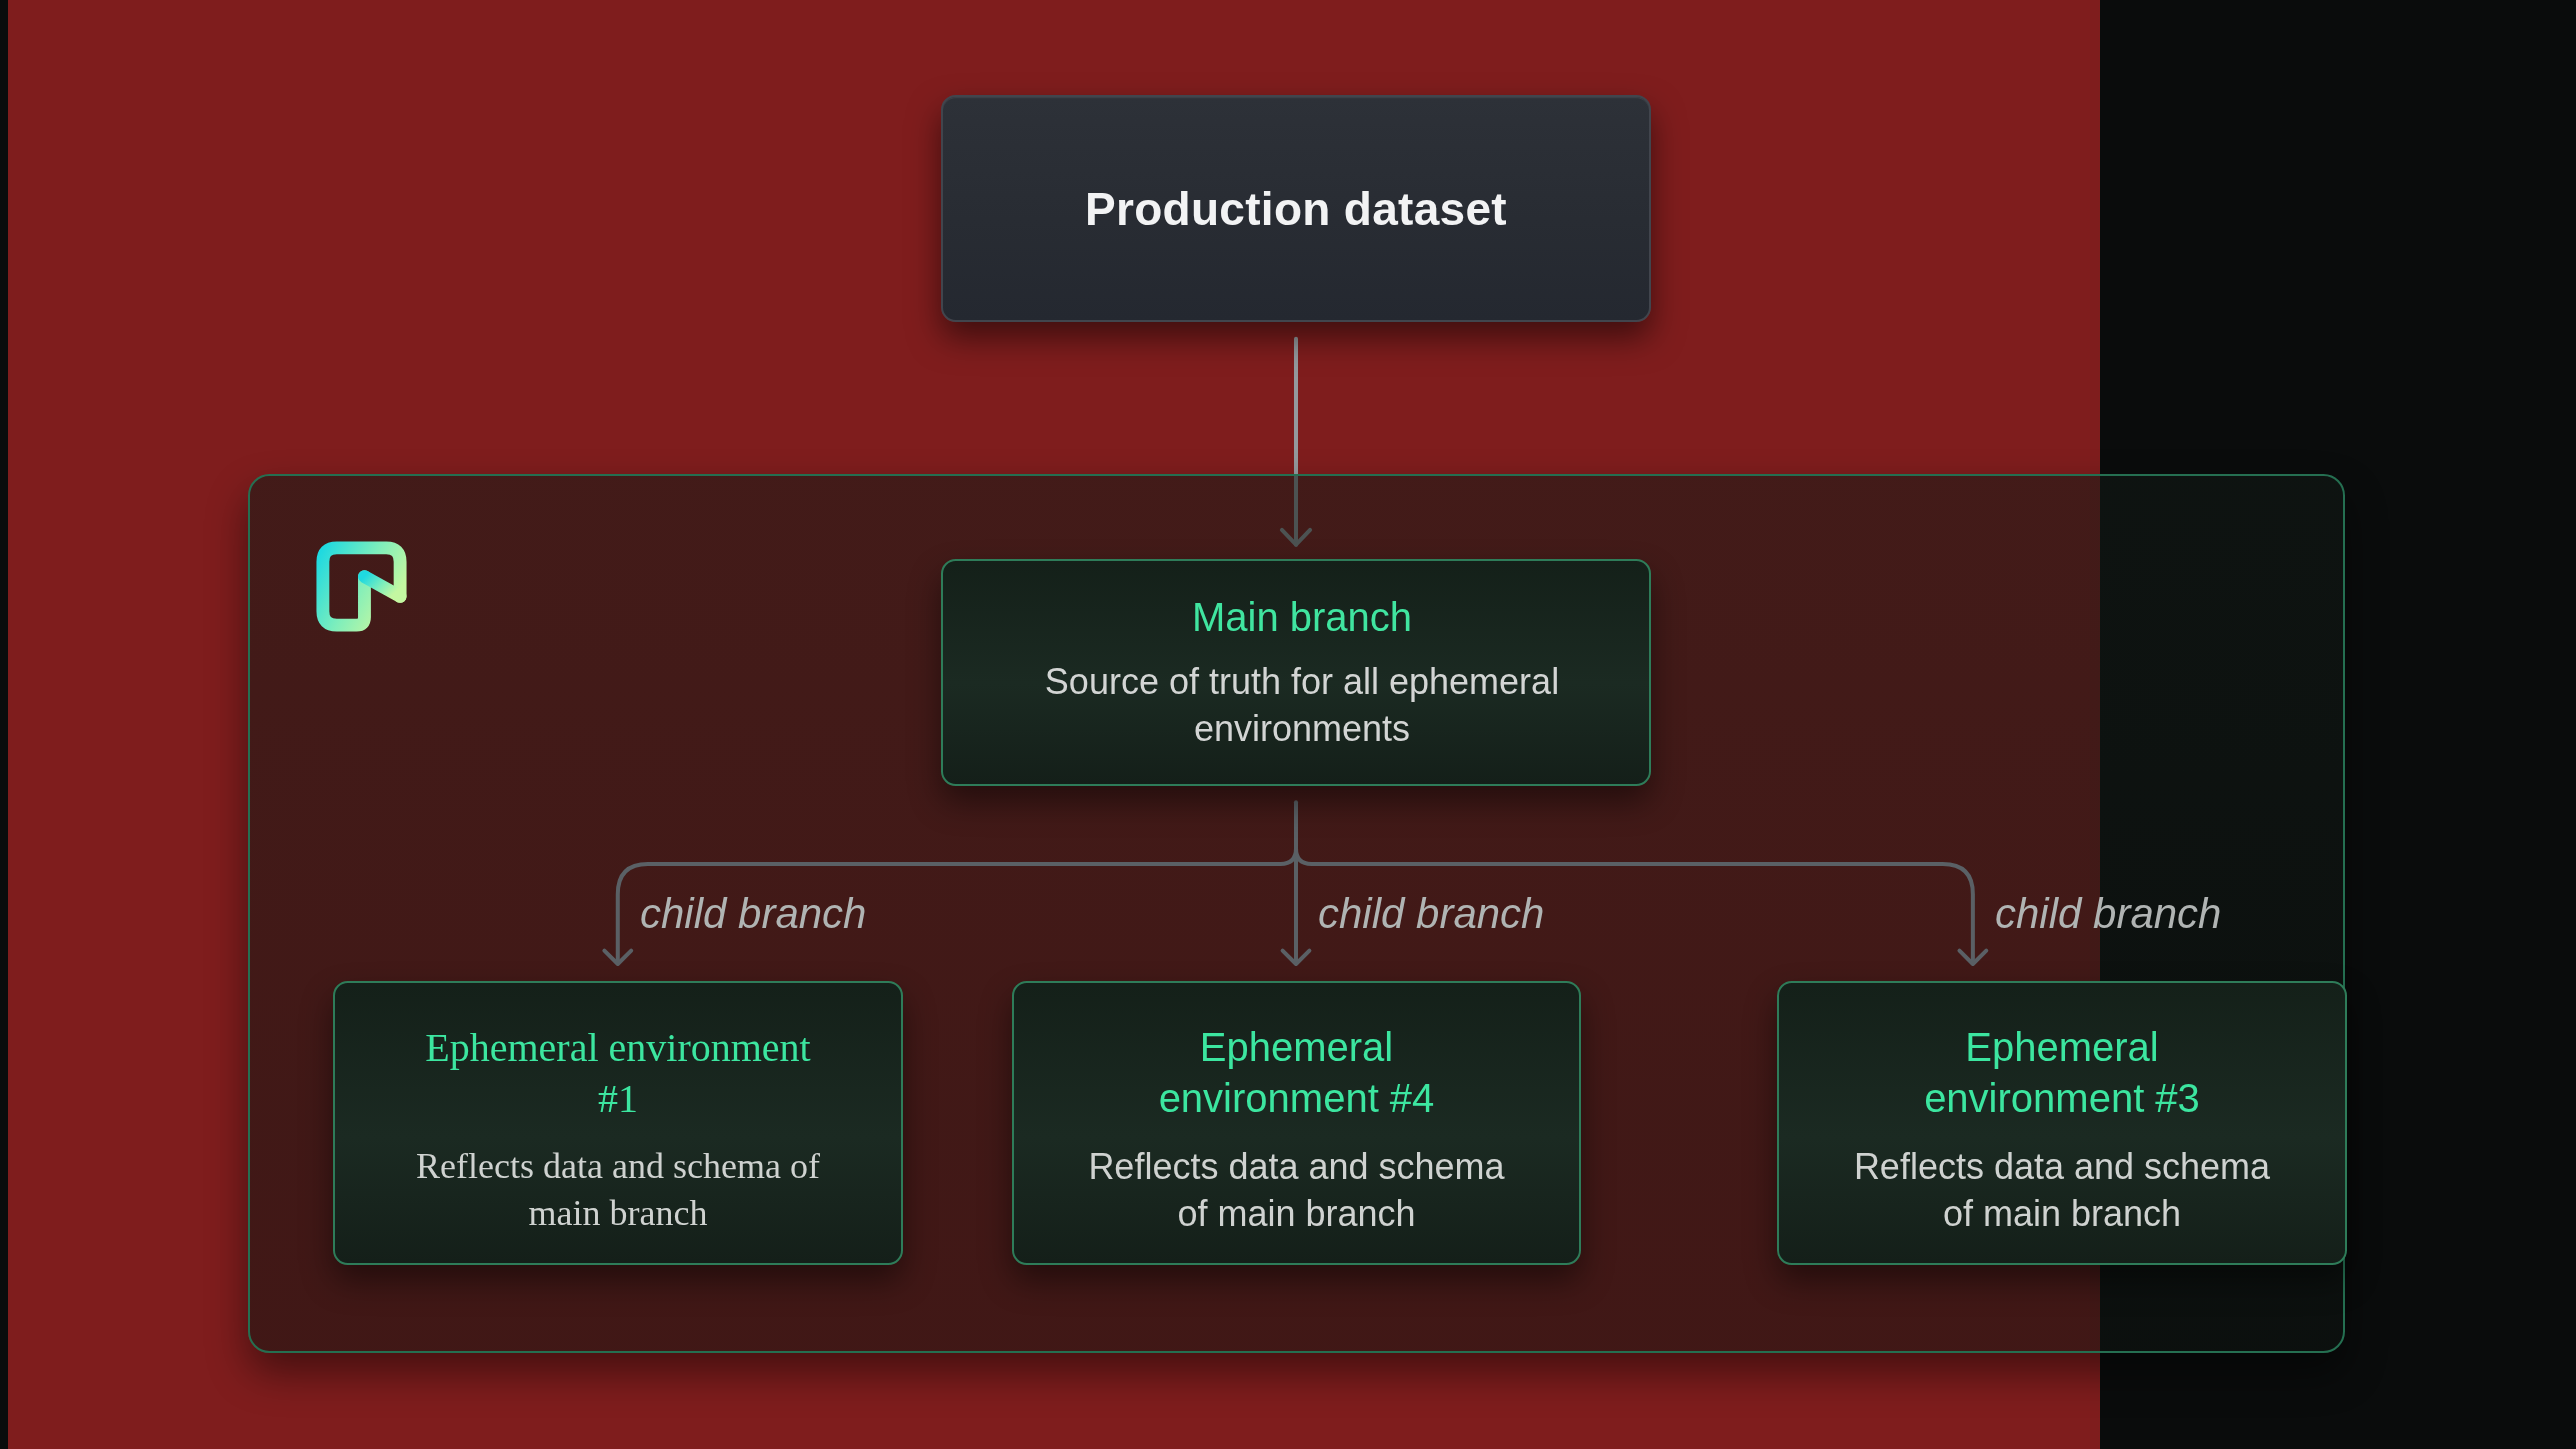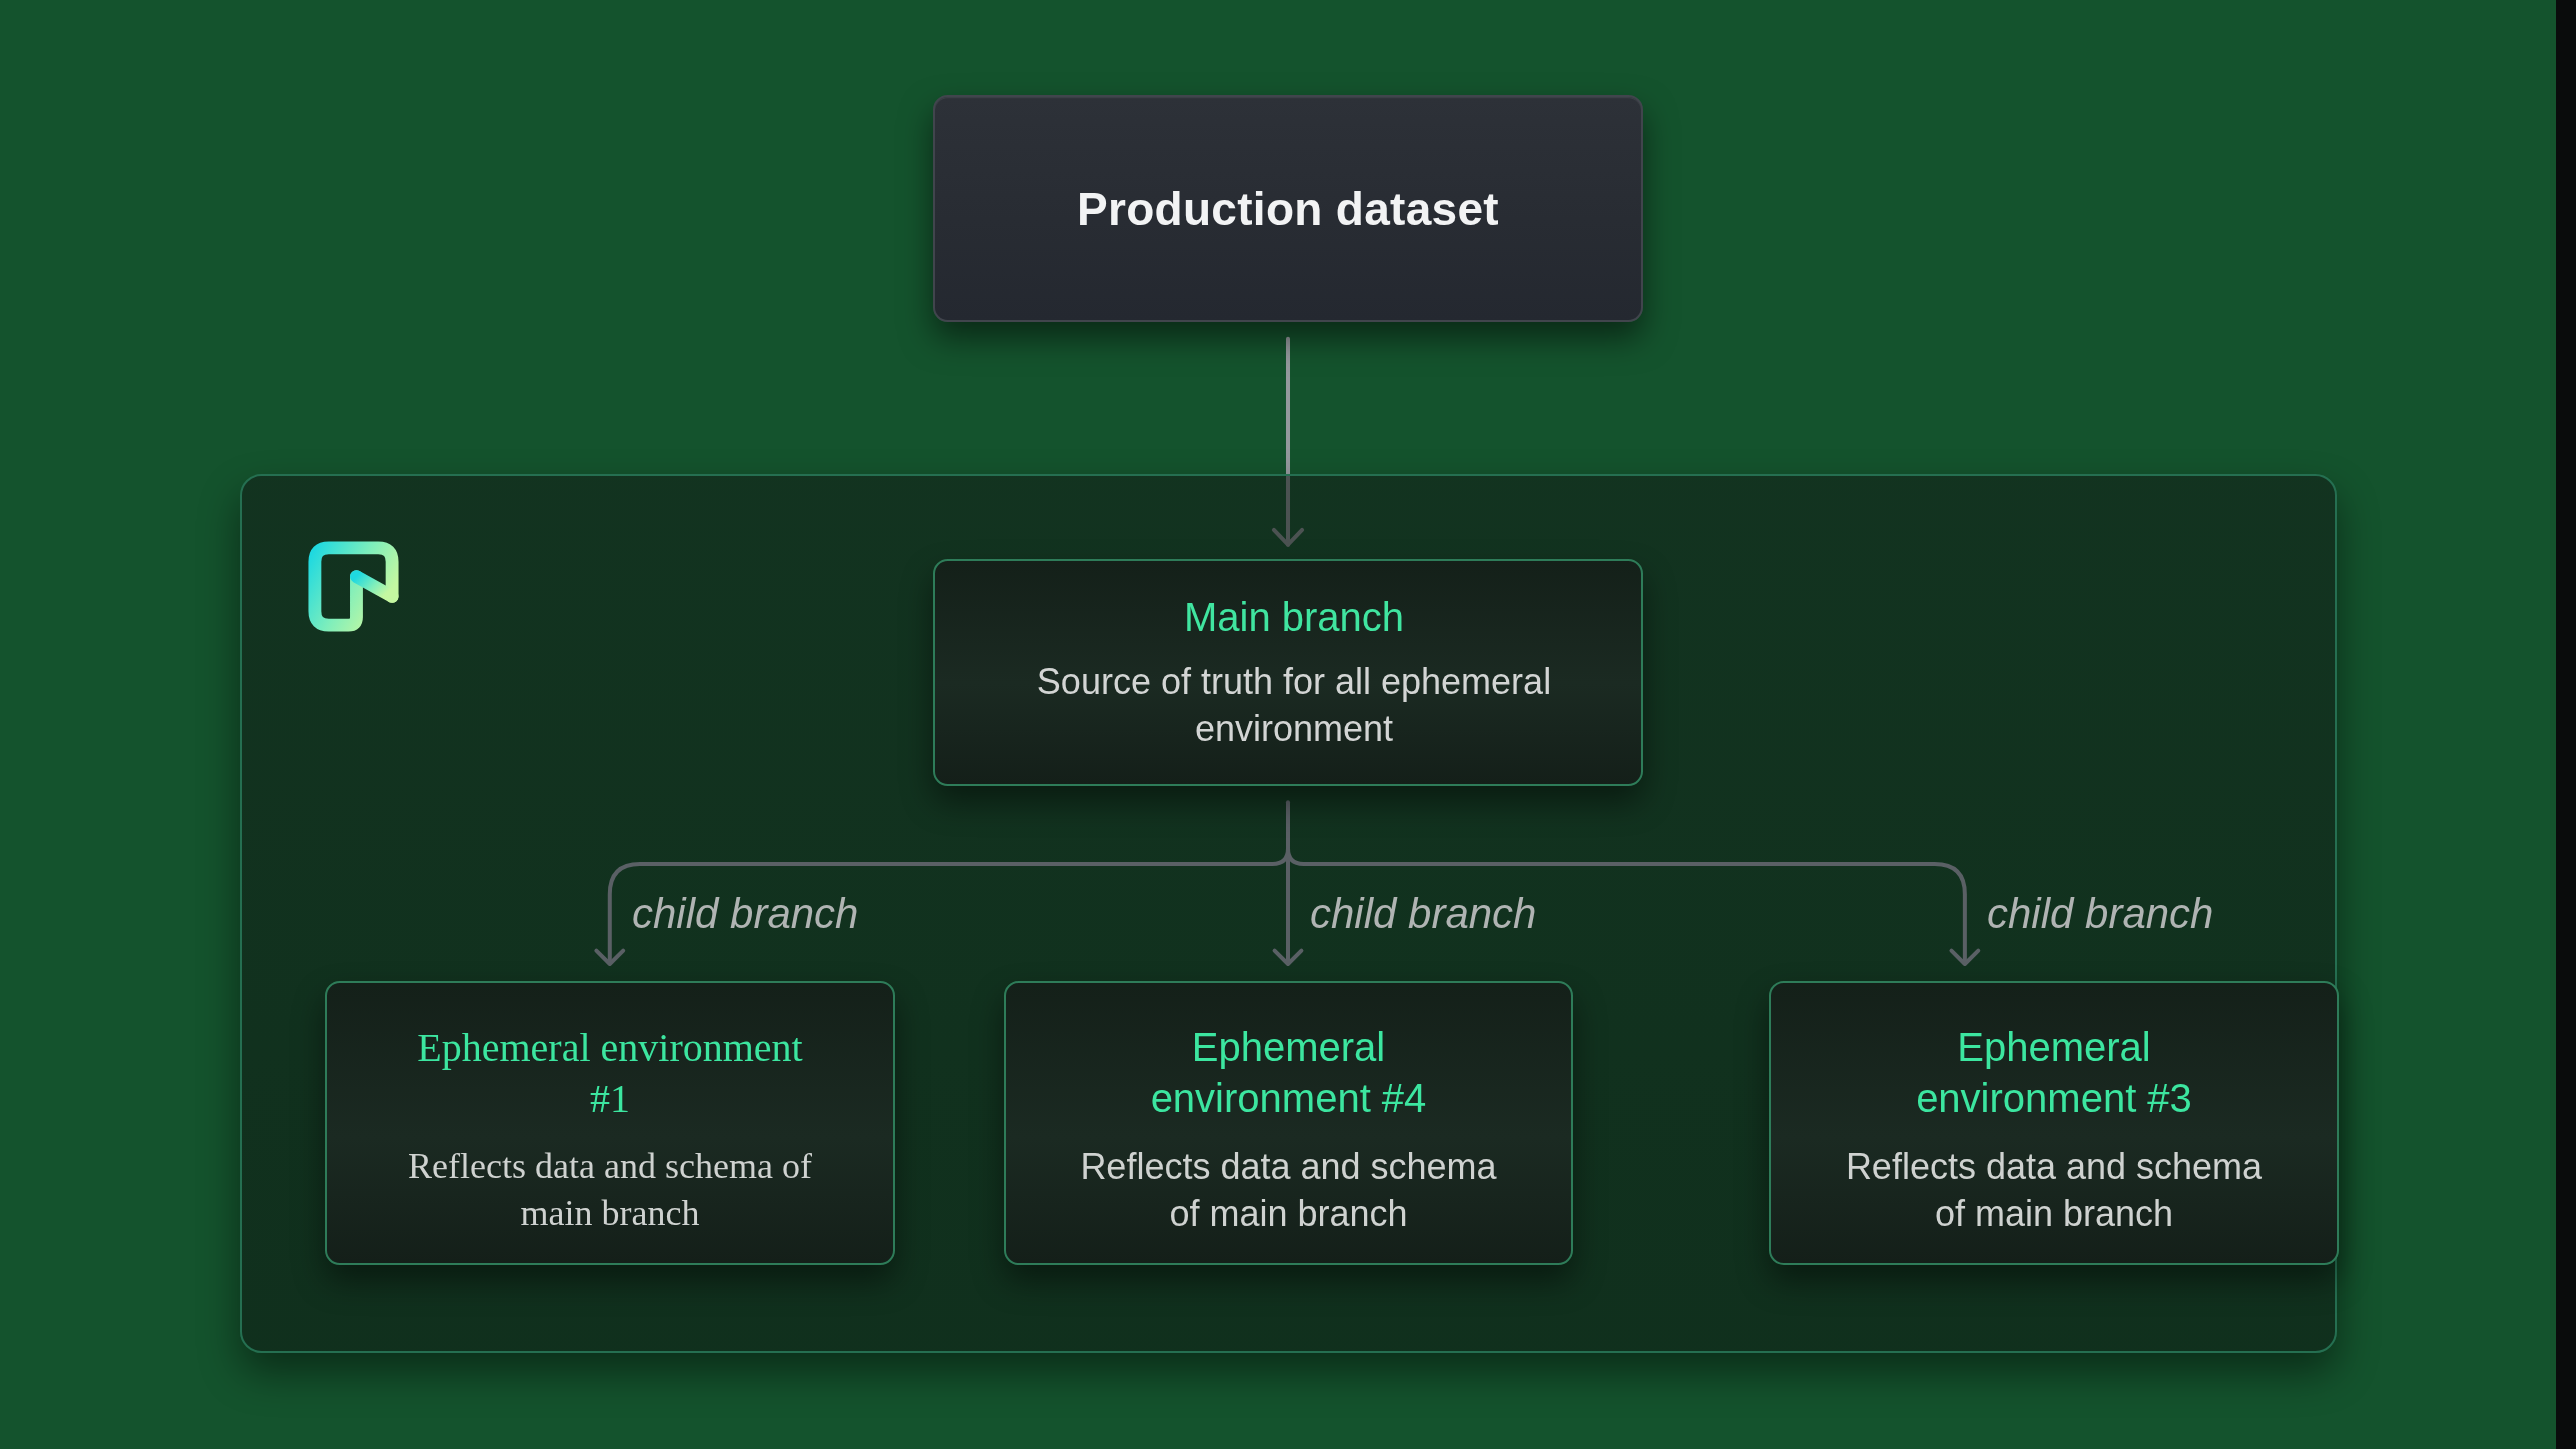--- a/index.html
+++ b/index.html
@@ -6,23 +6,24 @@
     margin: 0;
     padding: 0;
     background: #0a0c0c;
     width: 2576px;
     height: 1449px;
     overflow: hidden;
     font-family: "Liberation Sans", sans-serif;
   }
   .stage {
     position: relative;
-    width: 2556px;
+    width: 2092px;
     height: 1449px;
-    background: #14532d;
+    background: #7f1d1d;
+    margin-left: 8px;
   }
 
   
   .node {
     position: absolute;
     box-sizing: border-box;
     border-radius: 14.8px;
     text-align: center;
   }
 
@@ -169,21 +170,21 @@
       <path d="M2909 1417 L2929 1437 L2949 1417"></path>
     </g>
   </svg>
 
   <div class="node production-box">
     <div class="production-title">Production dataset</div>
   </div>
 
   <div class="node green-box main-box">
     <div class="main-title">Main branch</div>
-    <div class="main-subtitle">Source of truth for all ephemeral environment</div>
+    <div class="main-subtitle">Source of truth for all ephemeral environments</div>
   </div>
 
   <div class="branch-label l1">child branch</div>
   <div class="branch-label l2">child branch</div>
   <div class="branch-label l3">child branch</div>
 
   <div class="node green-box env-box e1">
     <div class="env-title">Ephemeral environment #1</div>
     <div class="env-subtitle">Reflects data and schema of main branch</div>
   </div>

